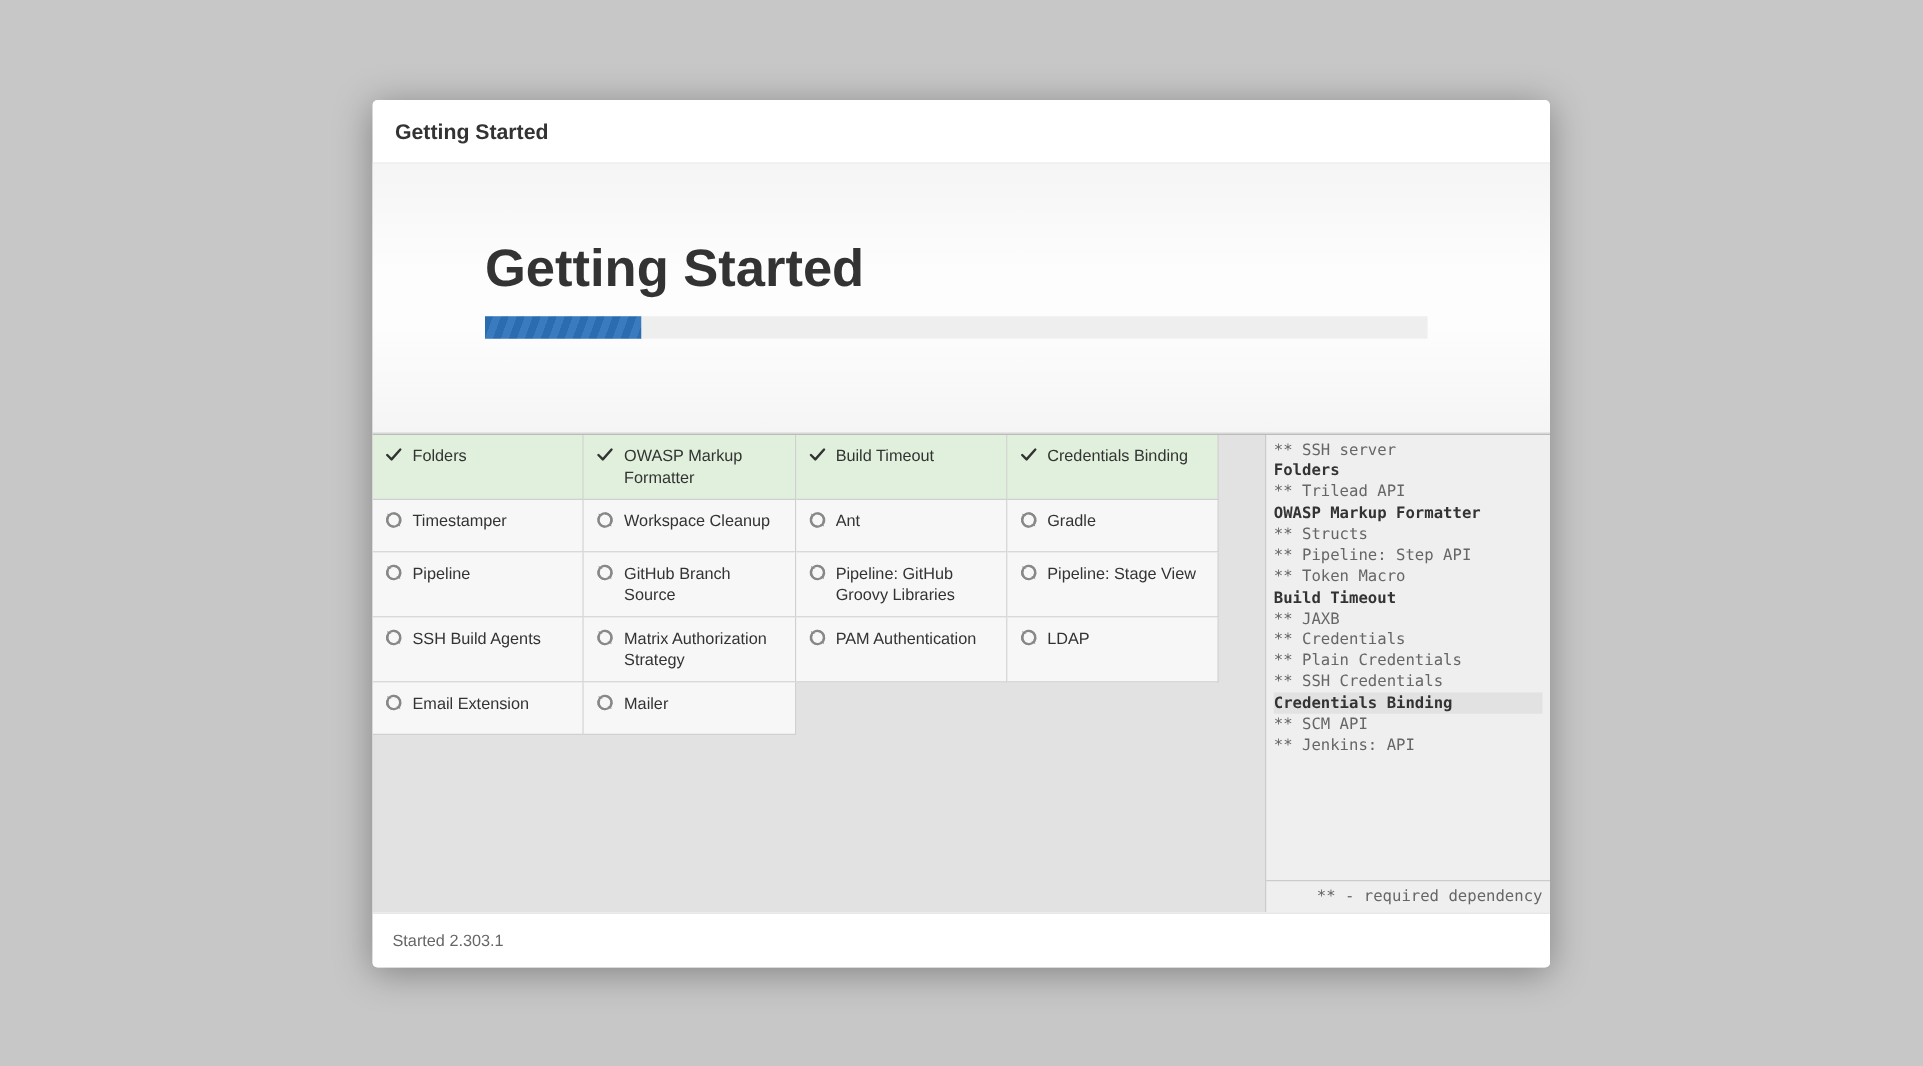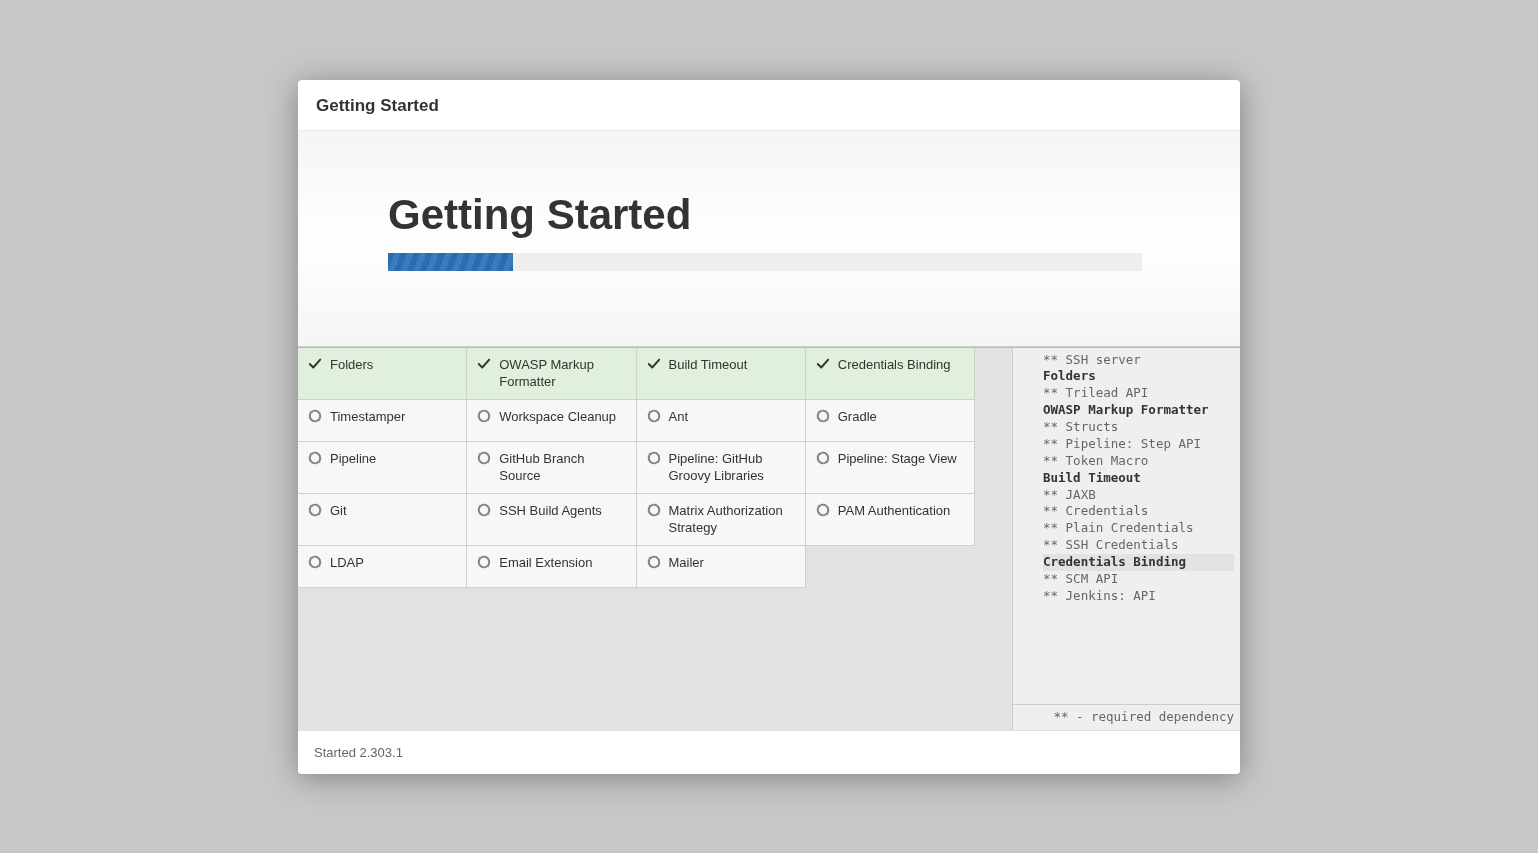--- a/index.html
+++ b/index.html
@@ -104,21 +104,21 @@
     line-height: 1.35;
     color: #666;
     display: flex;
     flex-direction: column;
   }
   .log-lines {
     flex: 1;
     padding: 4px 6px;
     overflow: hidden;
   }
-  .log-lines div { white-space: nowrap; margin-left: 24px; }
+  .log-lines div { white-space: nowrap; }
   .log-lines .bold { color:#333; font-weight: bold; }
   .log-lines .hl { background:#e2e2e2; }
   .log-footer {
     border-top: 1px solid #ccc;
     padding: 4px 6px;
     color: #666;
     text-align: right;
   }
   .dialog-footer {
     border-top: 1px solid #e0e0e0;
@@ -233,29 +233,20 @@
           <span class="label">Pipeline: GitHub Groovy Libraries</span>
         </div>
         <div class="plugin-cell">
           <span class="icon spin-icon"><svg viewBox="0 0 16 16">
               <path d="M8 2 A6 6 0 1 1 3 5" stroke="#888" stroke-width="2" fill="none"></path>
               <path d="M2 2 L3 5 L6 4 Z" fill="#888"></path>
               <path d="M8 14 A6 6 0 1 1 13 11" stroke="#888" stroke-width="2" fill="none"></path>
               <path d="M14 14 L13 11 L10 12 Z" fill="#888"></path>
             </svg></span>
           <span class="label">Pipeline: Stage View</span>
-        </div>
-        <div class="plugin-cell">
-          <span class="icon spin-icon"><svg viewBox="0 0 16 16">
-              <path d="M8 2 A6 6 0 1 1 3 5" stroke="#888" stroke-width="2" fill="none"></path>
-              <path d="M2 2 L3 5 L6 4 Z" fill="#888"></path>
-              <path d="M8 14 A6 6 0 1 1 13 11" stroke="#888" stroke-width="2" fill="none"></path>
-              <path d="M14 14 L13 11 L10 12 Z" fill="#888"></path>
-            </svg></span>
-          <span class="label">Git</span>
         </div>
         <div class="plugin-cell">
           <span class="icon spin-icon"><svg viewBox="0 0 16 16">
               <path d="M8 2 A6 6 0 1 1 3 5" stroke="#888" stroke-width="2" fill="none"></path>
               <path d="M2 2 L3 5 L6 4 Z" fill="#888"></path>
               <path d="M8 14 A6 6 0 1 1 13 11" stroke="#888" stroke-width="2" fill="none"></path>
               <path d="M14 14 L13 11 L10 12 Z" fill="#888"></path>
             </svg></span>
           <span class="label">SSH Build Agents</span>
         </div>

